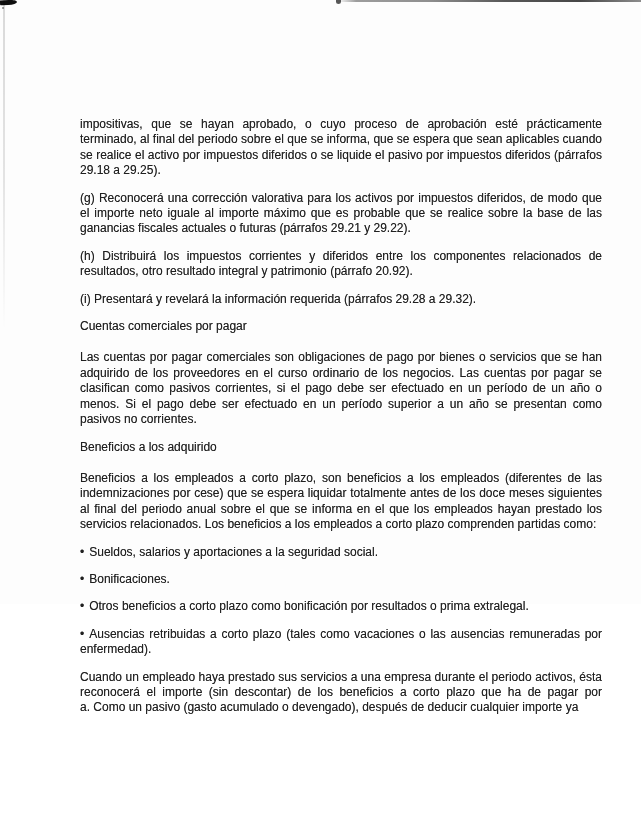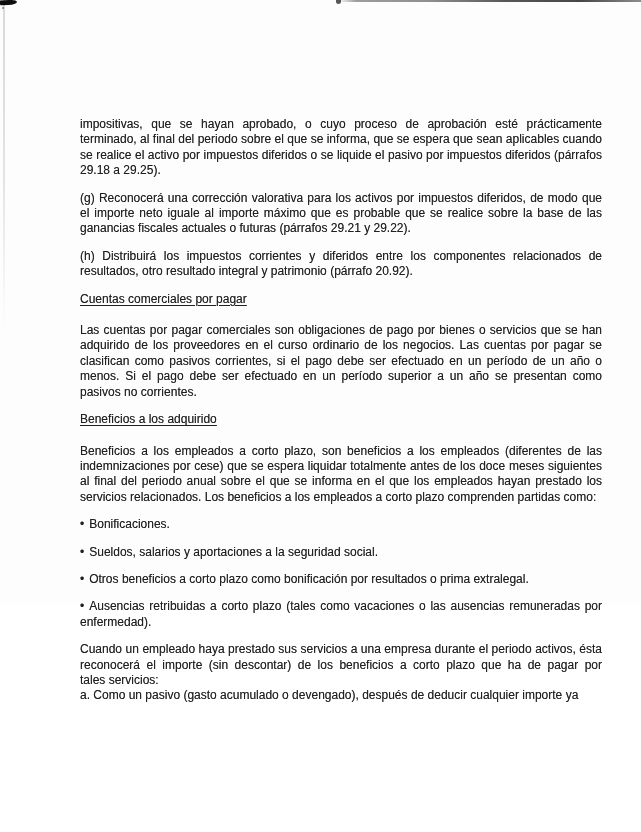--- a/index.html
+++ b/index.html
@@ -72,21 +72,20 @@
     font-size: 12px;
     line-height: 15.4px;
     text-align: justify;
     text-shadow: 0 0 0.4px rgba(32,32,32,0.55);
   }
   .para, .bullet {
     margin: 0 0 12px 0;
   }
   .heading {
     margin: 0 0 16px 0;
-    text-decoration: underline;
     text-decoration-thickness: 1px;
     text-underline-offset: 2px;
   }
   .bullet .marker {
     margin-right: 5px;
   }
   .para.no-gap {
     margin-bottom: 0;
     text-align-last: justify;
   }
@@ -106,37 +105,37 @@
   <div class="scan-left-line"></div>
 
   <main class="doc">
 
     <p class="para">impositivas, que se hayan aprobado, o cuyo proceso de aprobación esté prácticamente terminado, al final del periodo sobre el que se informa, que se espera que sean aplicables cuando se realice el activo por impuestos diferidos o se liquide el pasivo por impuestos diferidos (párrafos 29.18 a 29.25).</p>
 
     <p class="para">(g) Reconocerá una corrección valorativa para los activos por impuestos diferidos, de modo que el importe neto iguale al importe máximo que es probable que se realice sobre la base de las ganancias fiscales actuales o futuras (párrafos 29.21 y 29.22).</p>
 
     <p class="para">(h) Distribuirá los impuestos corrientes y diferidos entre los componentes relacionados de resultados, otro resultado integral y patrimonio (párrafo 20.92).</p>
 
+    <p class="para">(i) Presentará y revelará la información requerida (párrafos 29.28 a 29.32).</p>
 
     <p class="heading">Cuentas comerciales por pagar</p>
 
     <p class="para">Las cuentas por pagar comerciales son obligaciones de pago por bienes o servicios que se han adquirido de los proveedores en el curso ordinario de los negocios. Las cuentas por pagar se clasifican como pasivos corrientes, si el pago debe ser efectuado en un período de un año o menos. Si el pago debe ser efectuado en un período superior a un año se presentan como pasivos no corrientes.</p>
 
     <p class="heading">Beneficios a los adquirido</p>
 
     <p class="para">Beneficios a los empleados a corto plazo, son beneficios a los empleados (diferentes de las indemnizaciones por cese) que se espera liquidar totalmente antes de los doce meses siguientes al final del periodo anual sobre el que se informa en el que los empleados hayan prestado los servicios relacionados. Los beneficios a los empleados a corto plazo comprenden partidas como:</p>
 
+    <p class="bullet"><span class="marker">•</span><span>Sueldos, salarios y aportaciones a la seguridad social.</span></p>
+
     <p class="bullet"><span class="marker">•</span><span>Bonificaciones.</span></p>
-
-    <p class="bullet"><span class="marker">•</span><span>Sueldos, salarios y aportaciones a la seguridad social.</span></p>
 
     <p class="bullet"><span class="marker">•</span><span>Otros beneficios a corto plazo como bonificación por resultados o prima extralegal.</span></p>
 
     <p class="bullet"><span class="marker">•</span><span>Ausencias retribuidas a corto plazo (tales como vacaciones o las ausencias remuneradas por enfermedad).</span></p>
 
     <p class="para no-gap">Cuando un empleado haya prestado sus servicios a una empresa durante el periodo activos, ésta reconocerá el importe (sin descontar) de los beneficios a corto plazo que ha de pagar por</p>
 
-    <p class="list-item">tales servicios:</p>
 
     <p class="list-item">a. Como un pasivo (gasto acumulado o devengado), después de deducir cualquier importe ya</p>
 
   </main>
 </div>
 
 </body></html>

